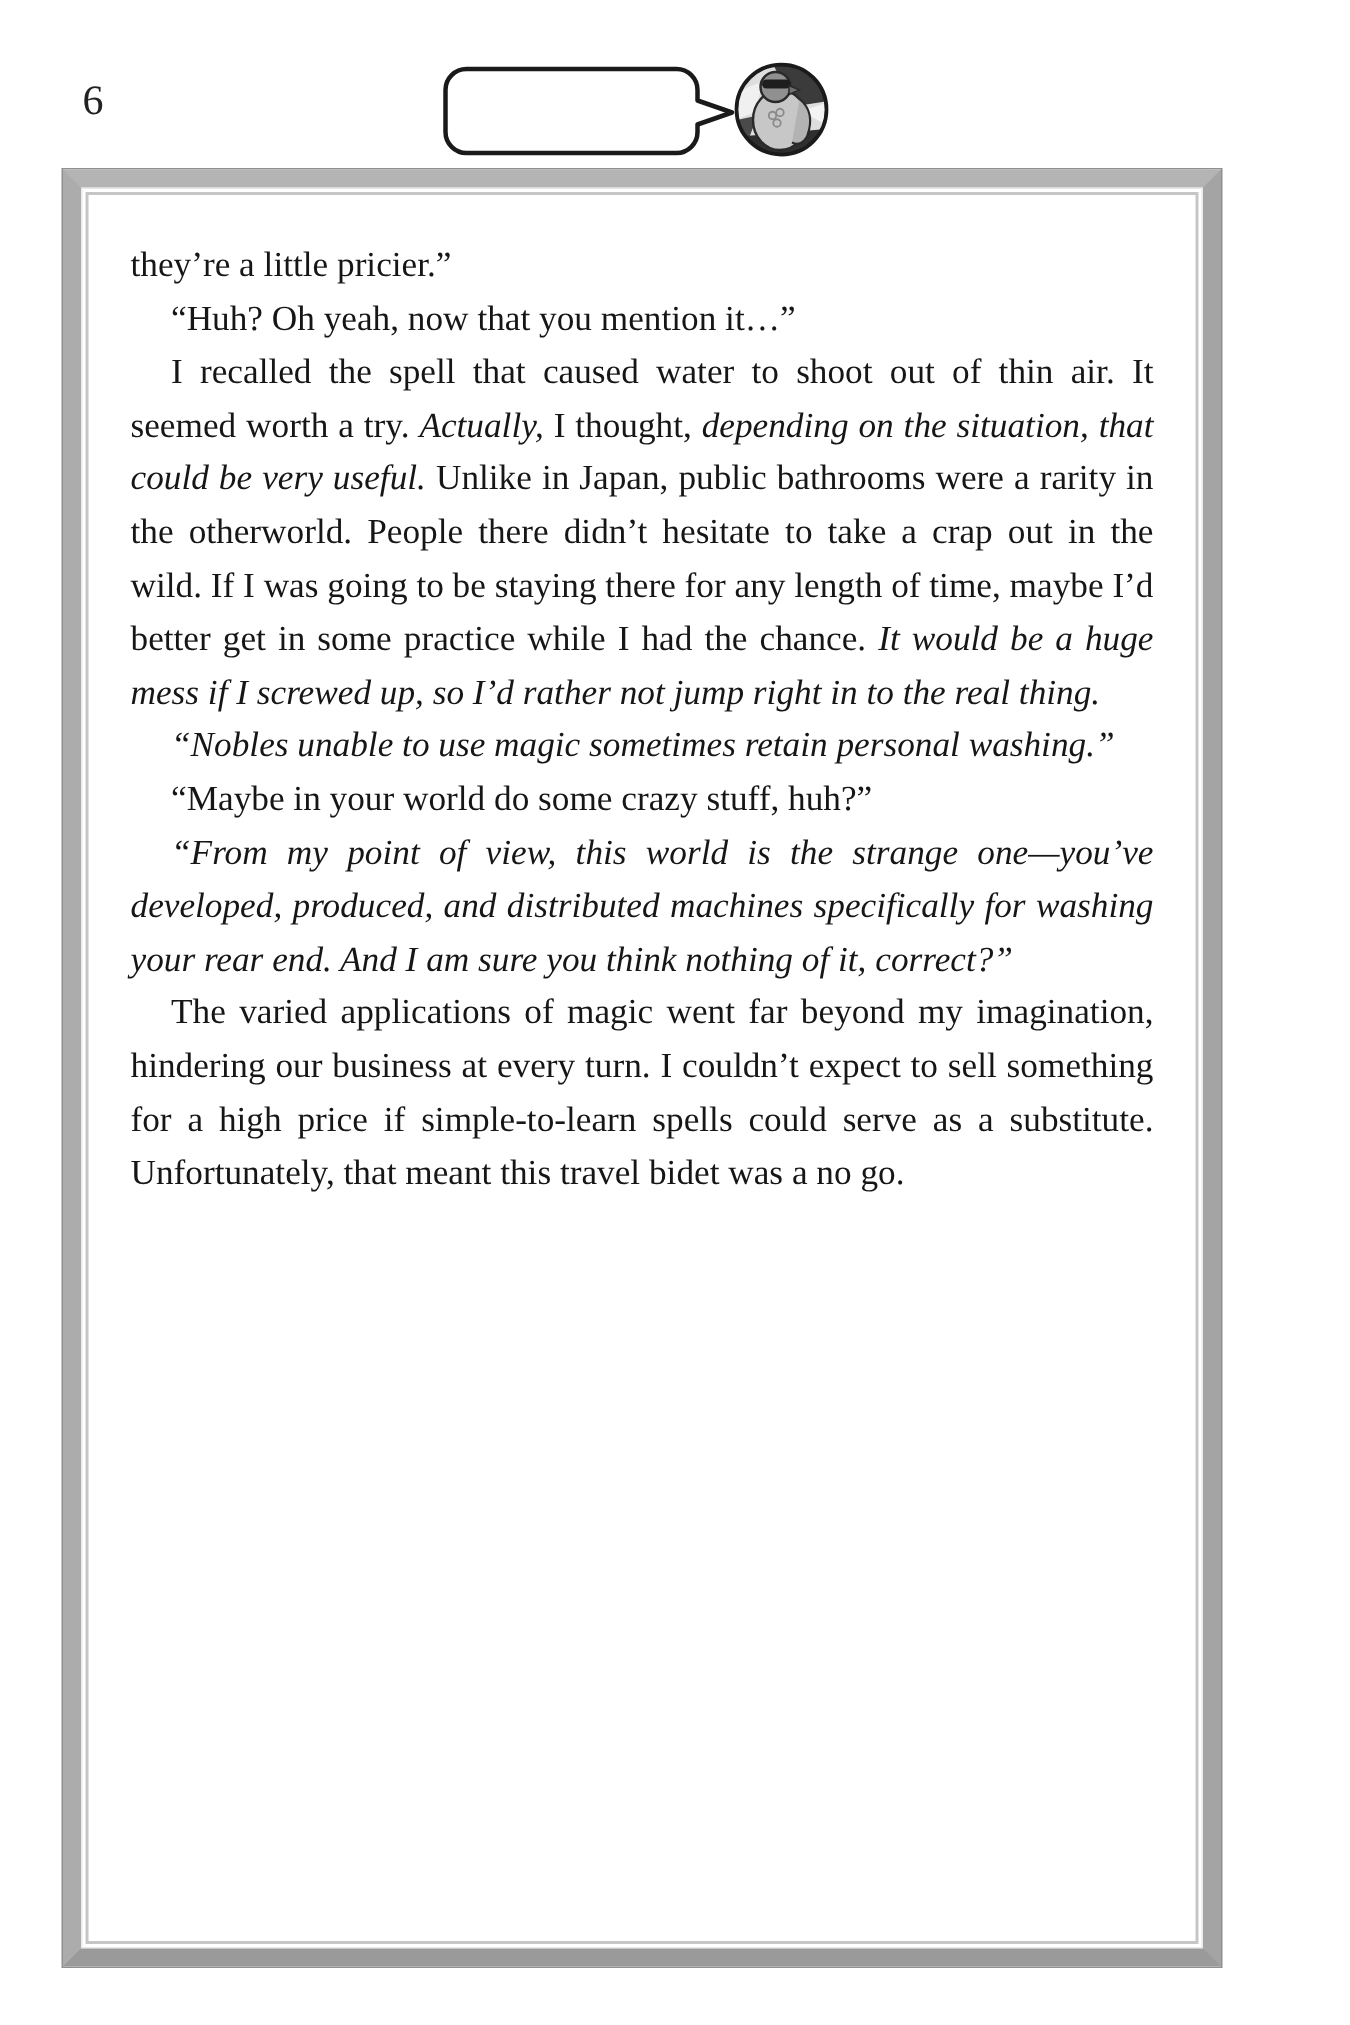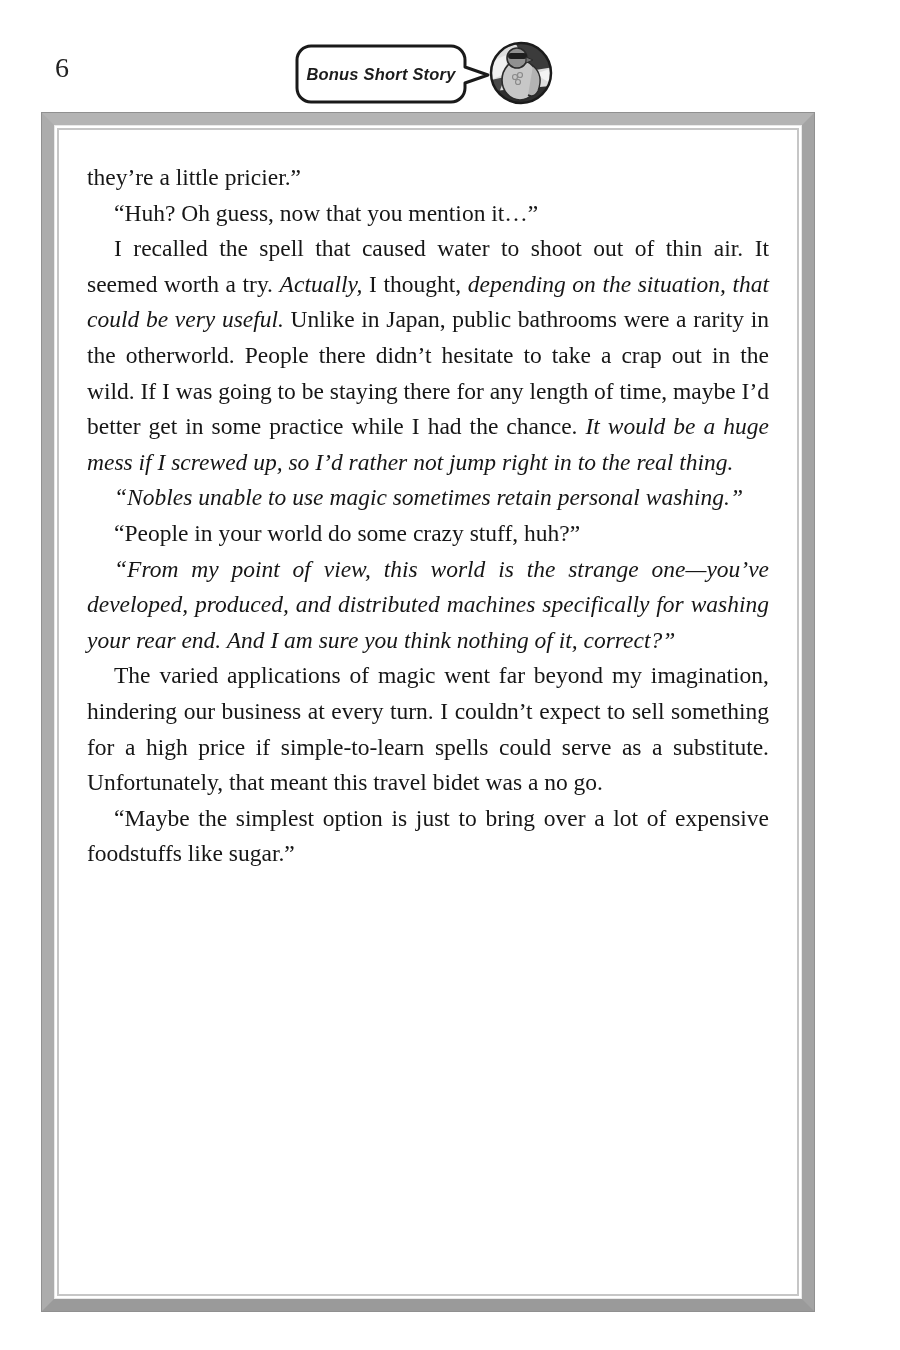--- a/index.html
+++ b/index.html
@@ -93,21 +93,20 @@
 <body>
 
 <div class="book-page">
 
   <div class="page-number">6</div>
 
   <div class="bubble-wrap">
     <svg class="bubble-svg" width="200" height="62" viewBox="0 0 200 62">
       <path d="M16,2 H156 A14,14 0 0 1 170,16 V23 L193,31 L170,39 V44 A14,14 0 0 1 156,58 H16 A14,14 0 0 1 2,44 V16 A14,14 0 0 1 16,2 Z" fill="#ffffff" stroke="#1a1a1a" stroke-width="3" stroke-linejoin="round"></path>
     </svg>
-    <div class="bubble-label">Bonus Short Story</div>
   </div>
 
   <div class="avatar">
     <svg width="64" height="64" viewBox="0 0 64 64">
       <defs>
           <clipPath id="avclip">
             <circle cx="32" cy="32" r="30"></circle>
           </clipPath>
         </defs>
       <circle cx="32" cy="32" r="30" fill="#dedede"></circle>
@@ -130,24 +129,23 @@
       </g>
       <circle cx="32" cy="32" r="30" fill="none" stroke="#1b1b1b" stroke-width="2.5"></circle>
     </svg>
   </div>
 
   <div class="page-frame">
     <div class="frame-inner-line"></div>
     <div class="frame-content">
       <div class="story-text">
           <p class="para"><span>they’re a little pricier.”</span></p>
-          <p class="para indent"><span>“Huh? Oh guess, now that you mention it…”</span></p>
+          <p class="para indent"><span>“Huh? Oh yeah, now that you mention it…”</span></p>
           <p class="para indent"><span>I recalled the spell that caused water to shoot out of thin air. It seemed worth a try. </span><span class="em">Actually,</span><span> I thought, </span><span class="em">depending on the situation, that could be very useful.</span><span> Unlike in Japan, public bathrooms were a rarity in the otherworld. People there didn’t hesitate to take a crap out in the wild. If I was going to be staying there for any length of time, maybe I’d better get in some practice while I had the chance. </span><span class="em">It would be a huge mess if I screwed up, so I’d rather not jump right in to the real thing.</span></p>
           <p class="para indent"><span class="em">“Nobles unable to use magic sometimes retain personal washing.”</span></p>
-          <p class="para indent"><span>“People in your world do some crazy stuff, huh?”</span></p>
+          <p class="para indent"><span>“Maybe in your world do some crazy stuff, huh?”</span></p>
           <p class="para indent"><span class="em">“From my point of view, this world is the strange one—you’ve developed, produced, and distributed machines specifically for washing your rear end. And I am sure you think nothing of it, correct?”</span></p>
           <p class="para indent"><span>The varied applications of magic went far beyond my imagination, hindering our business at every turn. I couldn’t expect to sell something for a high price if simple-to-learn spells could serve as a substitute. Unfortunately, that meant this travel bidet was a no go.</span></p>
-          <p class="para indent"><span>“Maybe the simplest option is just to bring over a lot of expensive foodstuffs like sugar.”</span></p>
         </div>
     </div>
   </div>
 
 </div>
 
 </body></html>

